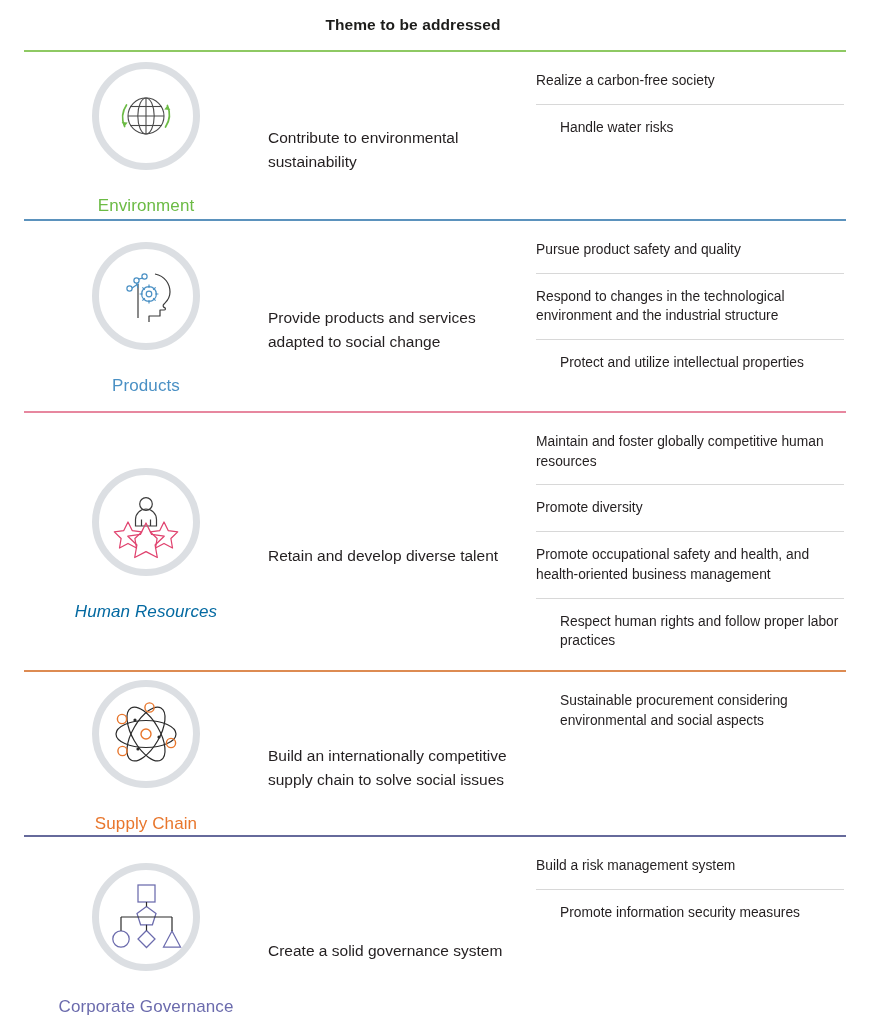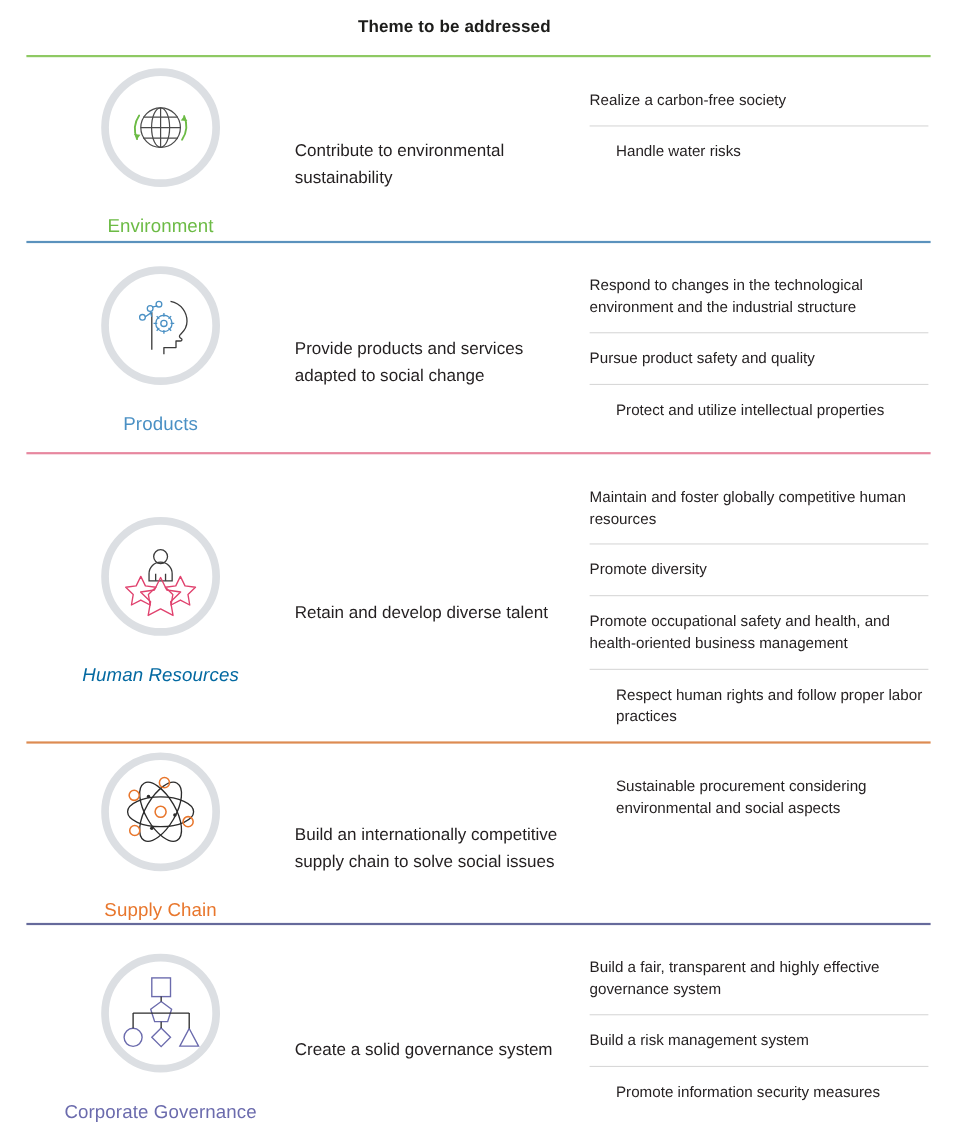--- a/index.html
+++ b/index.html
@@ -57,21 +57,21 @@
   }
   .mat-text {
     font-size: 15.5px;
     line-height: 1.52;
     color: #231f20;
     margin-top: 28px;
   }
   .cell-theme {
     flex: 1 1 auto;
     display: flex; flex-direction: column;
-    padding-top: 16px;
+    padding-top: 6px;
   }
 
   .ring {
     width: 108px; height: 108px;
     border-radius: 50%;
     border: 7px solid #dcdfe3;
     display: flex; align-items: center; justify-content: center;
     background: #fff;
   }
   .cat-label {
@@ -158,22 +158,22 @@
           <path d="M28.5 25.1 L30 30"></path>
         </g>
       </svg>
           </div>
           <div class="cat-label" style="color: rgb(74, 144, 196);">Products</div>
         </div>
         <div class="cell-mat">
           <div class="mat-text">Provide products and services adapted to social change</div>
         </div>
         <div class="cell-theme">
+          <div class="theme-item">Pursue product safety and quality</div>
           <div class="theme-item">Respond to changes in the technological environment and the industrial structure</div>
-          <div class="theme-item">Pursue product safety and quality</div>
           <div class="theme-item last">Protect and utilize intellectual properties</div>
         </div>
       </div>
       <div class="divider" style="background: rgb(231, 135, 159);"></div>
       <div class="section" style="min-height: 257px;">
         <div class="cell-icon">
           <div class="ring">
             <svg width="78" height="78" viewBox="0 0 78 78">
         <g fill="none" stroke="#3b3b3b" stroke-width="1.2">
           <circle cx="39" cy="21" r="6.3"></circle>
@@ -253,20 +253,19 @@
           <line x1="65" y1="38" x2="65" y2="52"></line>
         </g>
       </svg>
           </div>
           <div class="cat-label" style="color: rgb(107, 107, 173);">Corporate Governance</div>
         </div>
         <div class="cell-mat">
           <div class="mat-text">Create a solid governance system</div>
         </div>
         <div class="cell-theme">
-          <div class="theme-item">Build a fair, transparent and highly effective governance system</div>
           <div class="theme-item">Build a risk management system</div>
           <div class="theme-item last">Promote information security measures</div>
         </div>
       </div>
     </div>
 
 </div>
 
 </body></html>

